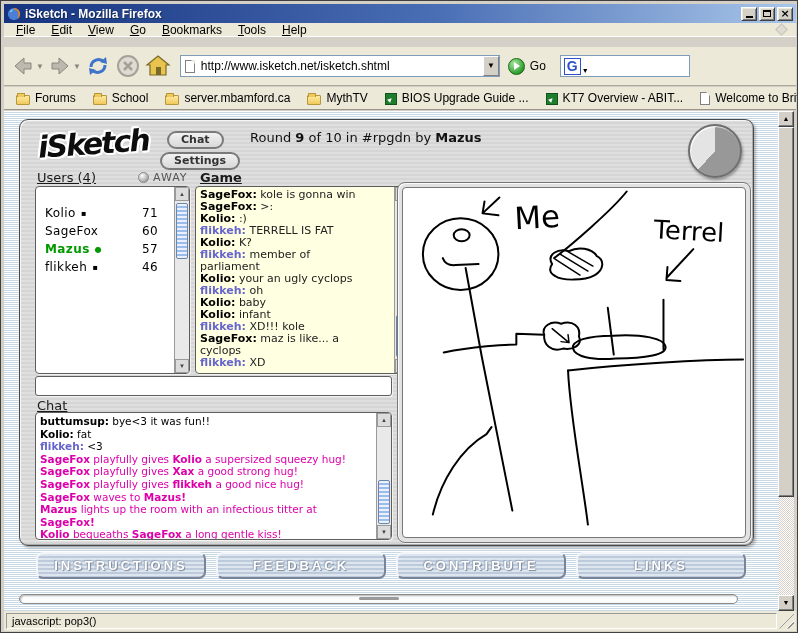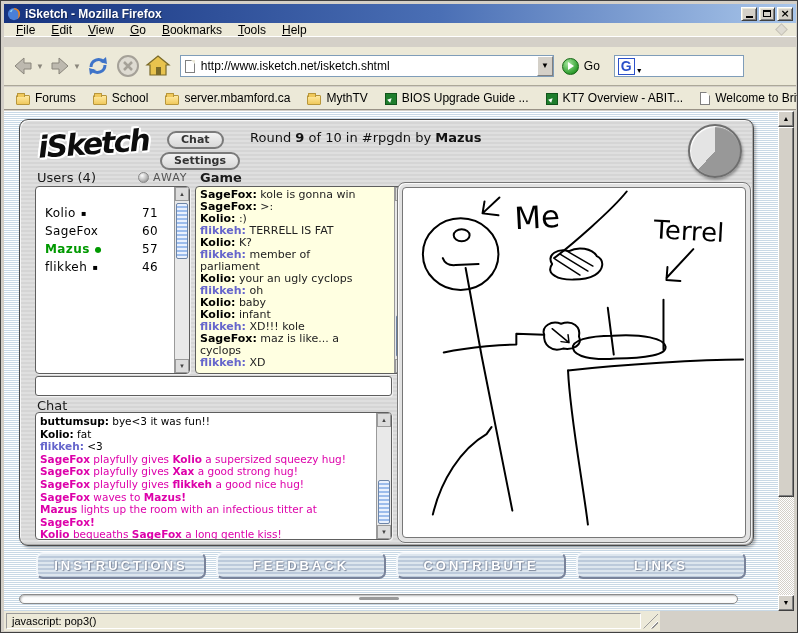--- a/index.html
+++ b/index.html
@@ -22,21 +22,21 @@
   .g-close { font-size:11px; font-weight:bold; line-height:10px; color:#000; font-family:"DejaVu Sans",sans-serif; }
   .menubar { position:absolute; left:3px; top:22px; width:792px; height:14px; background:#ECE9D8;
     border-bottom:1px solid #fff; display:flex; align-items:center; font-size:12px; padding:0 4px; color:#000; }
   .menu-item { padding:3px 8px; }
   .throbber { margin-left:auto; margin-right:6px; width:9px; height:9px; background:#dedbd2;
     border:1px solid #c6c2b6; transform:rotate(45deg); }
   .navbar { position:absolute; left:3px; top:46px; width:792px; height:39px; background:#ECE9D8;
     border-bottom:1px solid #ACA899; display:flex; align-items:center; padding:0 6px; }
   .nav-btn { display:flex; align-items:center; margin-right:2px; padding:1px; }
   .drop-tri { font-size:8px; color:#8a867c; margin-left:1px; }
-  .urlbox { width:374px; height:22px; background:#fff; border:1px solid #7F9DB9;
+  .urlbox { width:320px; height:22px; background:#fff; border:1px solid #7F9DB9;
     display:flex; align-items:center; margin-left:6px; }
   .urlbox input { border:none; outline:none; flex:1; font-size:12px; font-family:"Liberation Sans",sans-serif; padding:0 2px; }
   .url-drop { width:16px; height:20px; background:#D4D0C8; border:1px solid; border-color:#fff #808080 #808080 #fff;
     font-size:8px; text-align:center; line-height:18px; color:#000; }
   .go-wrap { display:flex; align-items:center; margin-left:8px; }
   .go-circle { width:17px; height:17px; border-radius:50%;
     background:radial-gradient(circle at 35% 30%, #a8e8a0, #2f9e2f 70%, #156515);
     border:1px solid #156515; display:flex; align-items:center; justify-content:center; }
   .go-circle::after { content:""; border-left:6px solid #fff; border-top:4px solid transparent; border-bottom:4px solid transparent; margin-left:2px; }
   .go-label { font-size:12px; margin-left:5px; color:#000; }
@@ -79,21 +79,21 @@
   .pill-btn { position:absolute; height:18px; border:2px solid #7a7a7a; border-radius:10px;
     background:linear-gradient(#f2f2f2,#d8d8d8); font-weight:bold; font-size:11px; color:#333;
     line-height:14px; text-align:center; padding:0 12px; font-family:"DejaVu Sans",sans-serif; }
   .menu-btn { left:147px; top:11px; }
   .settings-btn { left:140px; top:32px; }
   .round-info { position:absolute; left:230px; top:10px; font-size:13px; color:#111; font-family:"DejaVu Sans",sans-serif; }
   .round-info b { font-weight:bold; }
   .pie-timer { position:absolute; left:668px; top:4px; width:54px; height:54px; border-radius:50%;
     background:conic-gradient(#989898 0 222deg, #e4e4e4 222deg 360deg);
     border:2px solid #6e6e6e; box-shadow:1px 2px 3px rgba(0,0,0,.35), inset 1px 1px 1px #fff; }
-  .hdr-label { position:absolute; font-size:13px; color:#1a1a1a; font-family:"DejaVu Sans",sans-serif; }
+  .hdr-label { position:absolute; font-size:13px; color:#1a1a1a; font-family:"DejaVu Sans",sans-serif;text-decoration:underline; }
   .users-header { left:17px; top:50px; }
   .game-label { left:180px; top:50px; font-weight:bold; }
   .chat-label { left:17px; top:278px; }
   .away-wrap { position:absolute; left:118px; top:51px; display:flex; align-items:center; }
   .away-ball { width:11px; height:11px; border-radius:50%;
     background:radial-gradient(circle at 35% 30%, #fdfdfd, #b5b5b5 60%, #7d7d7d); border:1px solid #888; margin-right:4px; }
   .away-text { font-size:11px; color:#555; letter-spacing:1px; font-family:"DejaVu Sans",sans-serif; }
   .box { position:absolute; background:#fff; border:1px solid #5e5e5e; border-radius:4px; overflow:hidden;
     box-shadow:1px 1px 0 #f2f2f2; }
   .users-box { left:15px; top:66px; width:155px; height:188px; }
@@ -129,21 +129,21 @@
   
   .footer-row { position:absolute; left:32px; top:441px; width:710px; display:flex; gap:10px; }
   .fbtn { flex:1; height:27px; border-radius:7px; border:2px solid; border-color:#f2f6fa #79839a #79839a #f2f6fa;
     background:repeating-linear-gradient(to bottom,#dde6ee 0 2px,#bccadb 2px 4px);
     color:#fff; font-weight:bold; font-size:13px; letter-spacing:3px; font-family:"Liberation Sans",sans-serif;
     text-shadow:1px 1px 1px #7a8498, -1px -1px 1px #9aa6b8; }
   .slider-bar { position:absolute; left:15px; top:483px; width:719px; height:10px; border:1px solid #8a8a8a;
     border-radius:5px; background:#fdfdfd; box-shadow:inset 1px 1px 2px #b5b5b5; }
   .slider-handle { width:40px; height:3px; background:#9a9a9a; margin:2px auto 0; border-radius:2px; }
   
-  .statusbar { position:absolute; left:3px; top:610px; width:656px; height:20px; background:#ECE9D8;
+  .statusbar { position:absolute; left:3px; top:610px; width:792px; height:20px; background:#ECE9D8;
     display:flex; align-items:center; padding:1px 2px; }
   .status-field { flex:1; height:16px; border:1px solid; border-color:#9a9a9a #fff #fff #9a9a9a;
     font-size:11px; padding:1px 5px; color:#000; background:#ECE9D8; white-space:nowrap; }
   .resize-grip { width:15px; height:15px; margin-left:2px;
     background:repeating-linear-gradient(135deg, transparent 0 3px, #fff 3px 4px, #909090 4px 5px, transparent 5px 6px);
     clip-path:polygon(100% 0, 100% 100%, 0 100%); }
   svg text { font-family:"DejaVu Sans",sans-serif; }
 </style>
 </head>
 <body>

